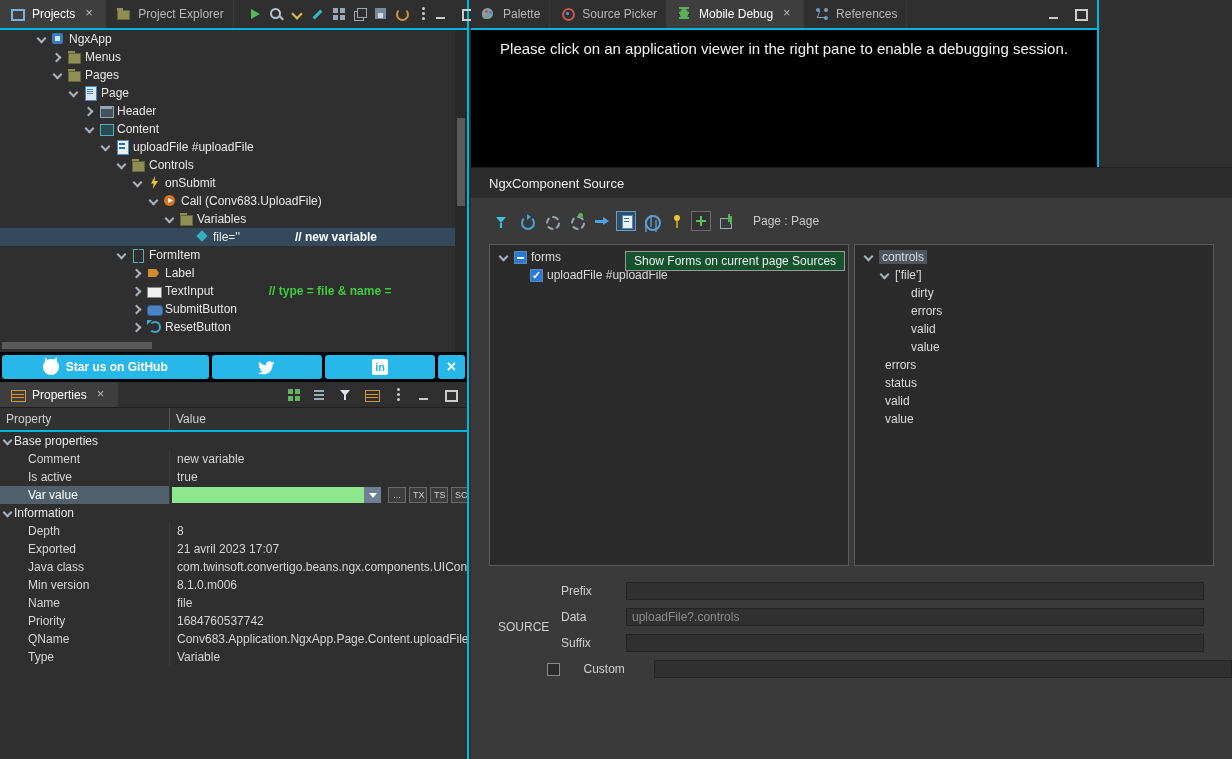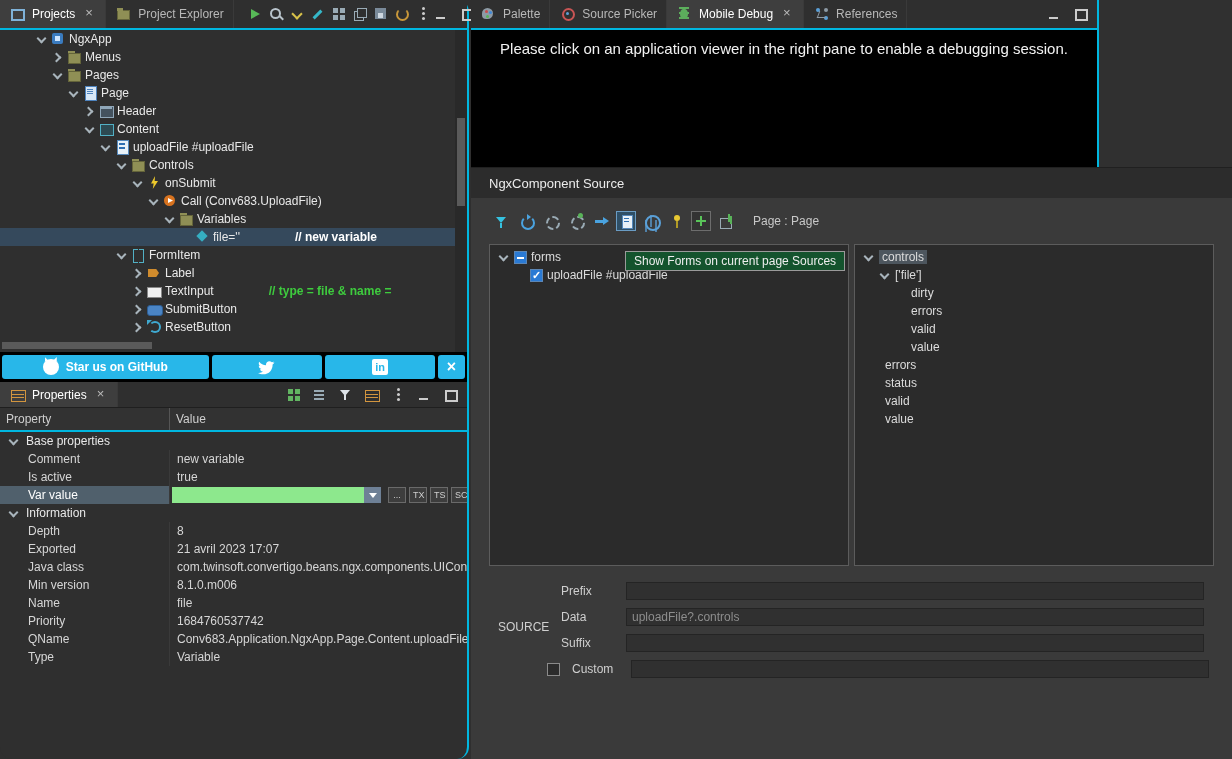--- a/index.html
+++ b/index.html
@@ -70,21 +70,21 @@
   .i-globe::after{left:8px;top:3px;width:2px;height:12px;background:#5aa0d8;box-shadow:-5px 5px 0 -0px #5aa0d8,5px 5px 0 0 #5aa0d8;opacity:.7;}
   .i-pin::before{left:7px;top:3px;width:6px;height:6px;background:#e8c832;border-radius:50%;}
   .i-pin::after{left:9px;top:9px;width:2px;height:7px;background:#b09a26;}
   .i-plus{border:1px solid #6d6d6d;background:#333;}
   .i-plus::before{left:4px;top:8px;width:10px;height:2px;background:#59c359;}
   .i-plus::after{left:8px;top:4px;width:2px;height:10px;background:#59c359;}
   .i-export::before{left:3px;top:6px;width:10px;height:9px;border:1px solid #9aabb5;}
   .i-export::after{left:11px;top:2px;width:2px;height:8px;background:#59b359;box-shadow:2px 2px 0 -0px #59b359;}
 
   
-  #left{position:absolute;left:0;top:0;width:469px;height:759px;border-right:2px solid #00b7e0;display:flex;flex-direction:column;background:#2f2f2f;border-radius:12px;}
+  #left{position:absolute;left:0;top:0;width:469px;height:759px;border-right:2px solid #00b7e0;display:flex;flex-direction:column;background:#2f2f2f;}
   #projects{height:352px;display:flex;flex-direction:column;}
   #projects .tabbar{height:30px;border-bottom:2px solid #00b7e0;}
   .ltools{display:flex;gap:3px;margin-left:12px;align-items:center;}
   #ptree{flex:1;position:relative;overflow:hidden;}
 
   .trow{display:flex;align-items:center;height:18px;padding-left:calc(34px + var(--lv)*16px);gap:3px;white-space:nowrap;}
   .trow.sel{background:#35495c;}
   .tlabel{color:#e8e8e8;}
   .comment{margin-left:52px;font-weight:bold;}
   .comment.white{color:#ffffff;}
@@ -143,21 +143,21 @@
   #props{flex:1;display:flex;flex-direction:column;}
   #props .tabbar{height:26px;border-bottom:1px solid #1f1f1f;}
   .phead{height:24px;display:flex;align-items:center;border-bottom:2px solid #00b7e0;color:#cfcfcf;background:#323232;}
   .phead .hname{width:170px;padding-left:6px;border-right:1px solid #555;height:100%;display:flex;align-items:center;}
   .phead .hval{padding-left:6px;}
   .prow{display:flex;align-items:center;height:18px;}
   .pname{width:170px;flex:none;padding-left:28px;height:100%;display:flex;align-items:center;border-right:1px solid #3a3a3a;overflow:hidden;white-space:nowrap;}
   .pname.hl{background:#50606c;color:#fff;}
   .pval{flex:1;padding-left:7px;overflow:hidden;white-space:nowrap;display:flex;align-items:center;}
   .prow.section .psec{color:#e8e8e8;}
-  .prow.section{padding-left:6px;gap:6px;}
+  .prow.section{padding-left:0;gap:0;}
   .green-field{width:192px;height:16px;background:#8de88d;display:inline-block;flex:none;}
   .dd-btn{width:17px;height:16px;background:#6e8096;display:flex;align-items:center;justify-content:center;flex:none;}
   .dd-btn::before{content:"";width:0;height:0;border-left:4px solid transparent;border-right:4px solid transparent;border-top:5px solid #fff;}
   .mini{height:16px;min-width:18px;padding:0 3px;background:#3d3d3d;border:1px solid #6a6a6a;color:#cfcfcf;font-size:9px;margin-left:3px;font-family:"Liberation Sans",sans-serif;}
   .mini.first{margin-left:7px;}
 
   
   #right{position:absolute;left:471px;top:0;width:761px;height:759px;}
   #rtop{position:absolute;left:0;top:0;width:626px;height:167px;display:flex;flex-direction:column;}
   #rtop .tabbar{height:30px;border-bottom:2px solid #00b7e0;}
@@ -176,21 +176,21 @@
   .drow .mini-sp{width:4px;flex:none;}
   .inline-sel{background:#4d565e;padding:0 3px;}
   .cb{width:13px;height:13px;flex:none;border:1px solid #5c86b5;background:#2a7ad4;position:relative;}
   .cb.partial::after{content:"";position:absolute;left:2px;top:5px;width:7px;height:2px;background:#fff;}
   .cb.checked::after{content:"✓";position:absolute;left:1px;top:-1px;color:#fff;font-size:11px;font-weight:bold;}
   .cb.empty{background:#2b2b2b;border:1px solid #8a8a8a;}
   #tooltip{position:absolute;left:154px;top:83px;background:#14532d;border:1px solid #9a9a9a;color:#eee;padding:2px 8px;font-size:12px;z-index:10;white-space:nowrap;}
 
   #dform{position:relative;margin-top:16px;}
   .frow{display:flex;align-items:center;height:18px;margin-bottom:8px;padding-left:90px;}
-  .frow.custom{padding-left:76px;gap:12px;}
+  .frow.custom{padding-left:76px;gap:12px;justify-content:space-between;}
   .flabel{width:65px;color:#cfcfcf;flex:none;}
   .flabel.cl{width:47px;}
   .finput{width:578px;height:18px;background:#303030;border:1px solid #242424;color:#cccccc;font-size:12px;padding:0 5px;font-family:"Liberation Sans",sans-serif;outline:none;}
   .finput.ghost{color:#8d8d8d;}
   #source-label{position:absolute;left:27px;top:38px;color:#cfcfcf;}
   #dbuttons{position:absolute;right:12px;bottom:16px;display:flex;gap:8px;}
   .dbtn{width:90px;height:22px;background:#3d3d3d;border:1px solid #6a6a6a;color:#ececec;font-size:12px;font-family:"Liberation Sans",sans-serif;cursor:pointer;}
   .dbtn.primary{border:1px solid #b9c6cf;box-shadow:0 0 0 1px #55707e;}
 </style>
 </head>

